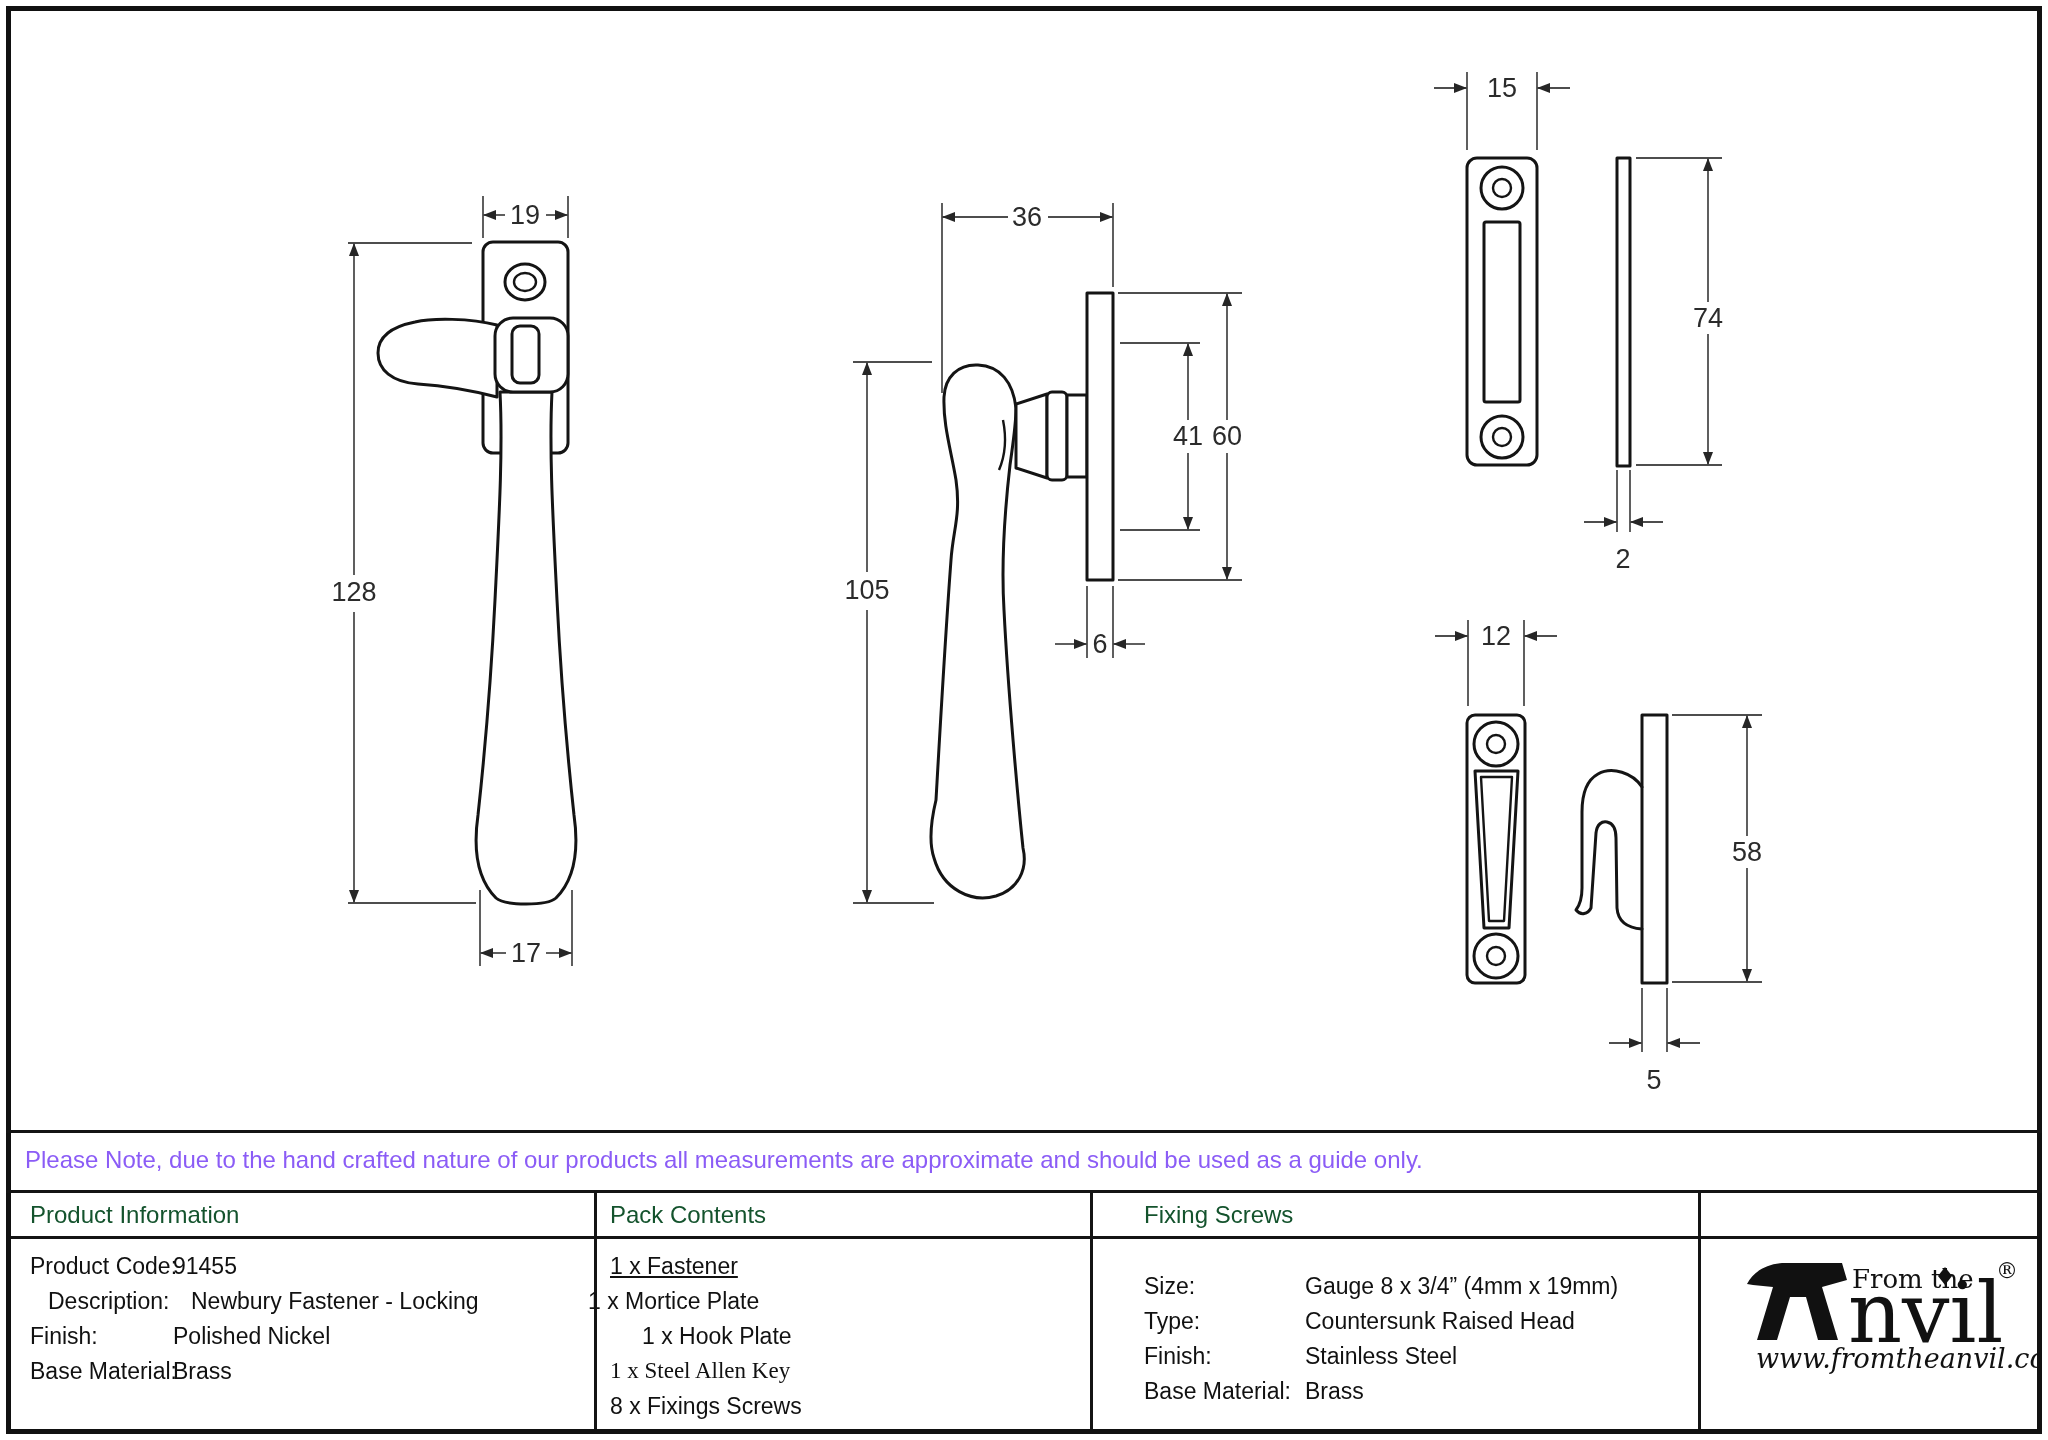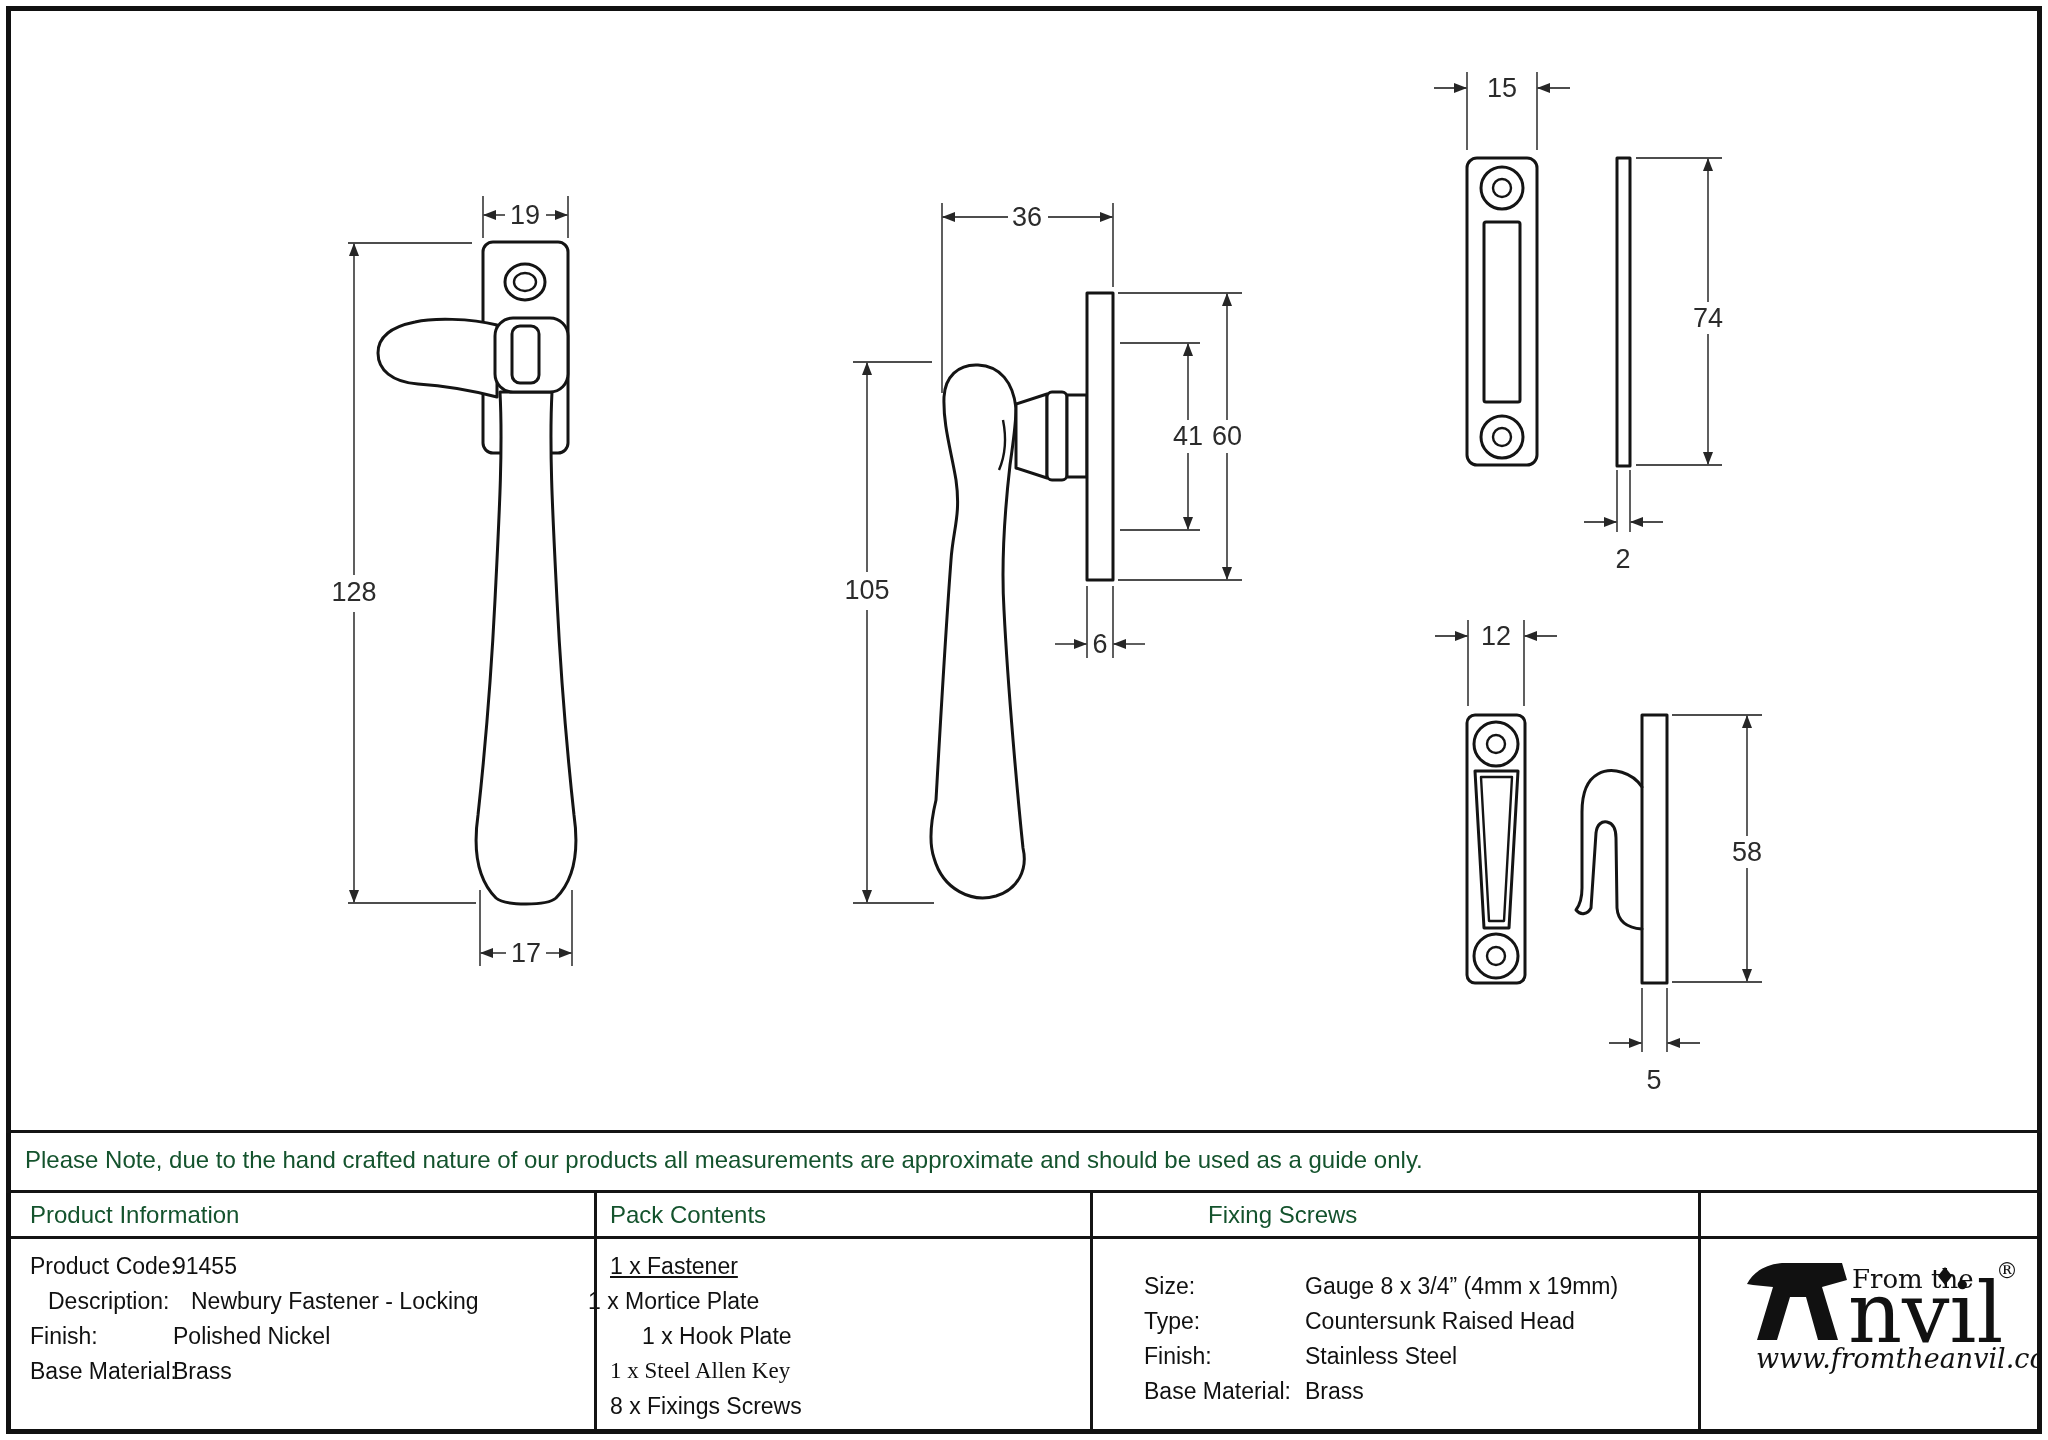--- a/index.html
+++ b/index.html
@@ -7,21 +7,21 @@
   .frame{position:absolute;left:6px;top:6px;width:2026px;height:1418px;border:5px solid #111;}
   .hline{position:absolute;background:#141414;height:3px;}
   .vline{position:absolute;background:#141414;width:3px;}
   svg text{font-family:"Liberation Sans",sans-serif;}
   .dtxt{font-size:27px;fill:#2b2b2b;text-anchor:middle;}
   .obj{fill:none;stroke:#141414;stroke-width:3;stroke-linejoin:round;stroke-linecap:round;}
   .objw{fill:#ffffff;stroke:#141414;stroke-width:3;stroke-linejoin:round;stroke-linecap:round;}
   .obj2{fill:none;stroke:#141414;stroke-width:2.4;stroke-linejoin:round;}
   .dim{fill:none;stroke:#4d4d4d;stroke-width:1.8;}
   .arr{fill:#262626;stroke:none;}
-  .note-text{position:absolute;left:25px;top:1146px;font-size:24px;color:#14532d;}
+  .note-text{position:absolute;left:25px;top:1146px;font-size:24px;color:#8b5cf6;}
   .th{position:absolute;top:1201px;font-size:24px;color:#14532d;}
   .trow{position:absolute;font-size:23px;color:#111;white-space:nowrap;}
   .lbl{display:inline-block;}
   .pi .lbl{width:143px;}
   .fs .lbl{width:161px;margin-top:20px;}
   .logo-svg{position:absolute;left:1700px;top:1230px;}
   .logo-brand-text{font-family:"DejaVu Serif","Liberation Serif",serif;font-size:84px;fill:#111;}
   .logo-tag{font-family:"DejaVu Serif","Liberation Serif",serif;font-size:26px;fill:#111;}
   .logo-reg{font-family:"DejaVu Serif","Liberation Serif",serif;font-size:22px;fill:#111;}
   .logo-web{font-family:"DejaVu Serif","Liberation Serif",serif;font-style:italic;font-size:27px;fill:#111;}
@@ -203,21 +203,21 @@
   <div class="hline" style="left:6px;top:1190px;width:2036px;"></div>
 
   
   <div class="vline" style="left:594px;top:1193px;height:236px;"></div>
   <div class="vline" style="left:1090px;top:1193px;height:236px;"></div>
   <div class="vline" style="left:1698px;top:1193px;height:236px;"></div>
   <div class="hline" style="left:11px;top:1236px;width:2026px;"></div>
 
   <div class="th" style="left:30px;">Product Information</div>
   <div class="th" style="left:610px;">Pack Contents</div>
-  <div class="th" style="left:1208px;">Fixing Screws</div>
+  <div class="th" style="left:1144px;">Fixing Screws</div>
 
   
   <div class="trow pi" style="left:30px;top:1253px;">
     <span class="lbl">Product Code:</span><span>91455</span>
   </div>
   <div class="trow pi" style="left:48px;top:1288px;">
     <span class="lbl">Description:</span><span>Newbury Fastener - Locking</span>
   </div>
   <div class="trow pi" style="left:30px;top:1323px;">
     <span class="lbl">Finish:</span><span>Polished Nickel</span>

